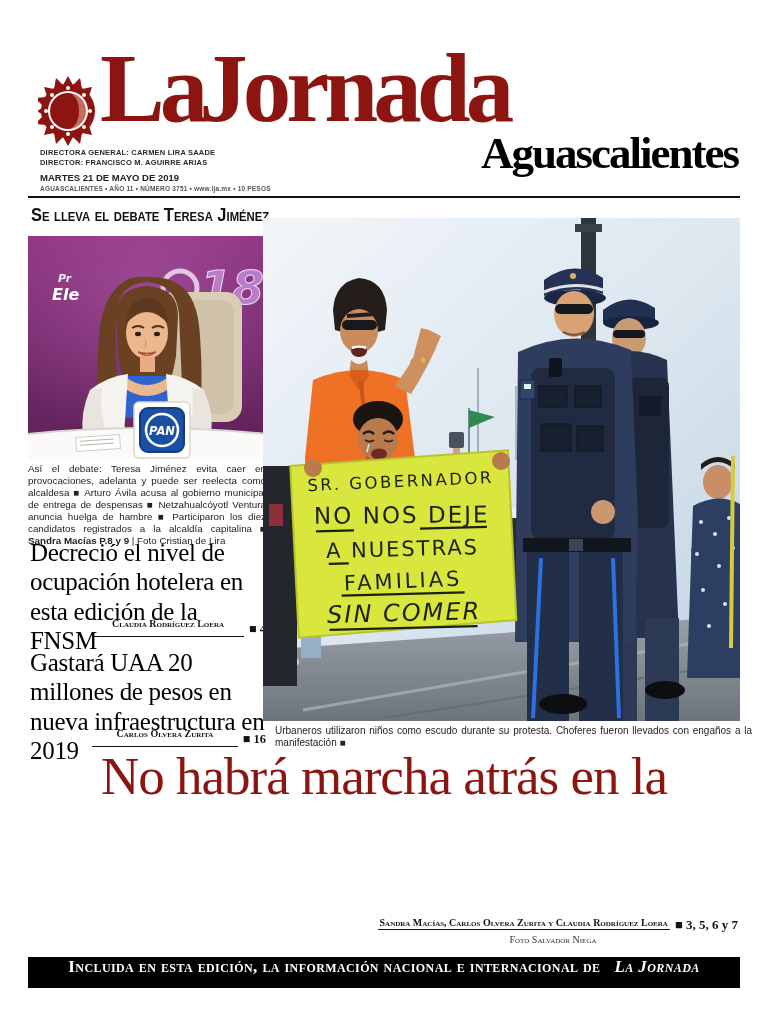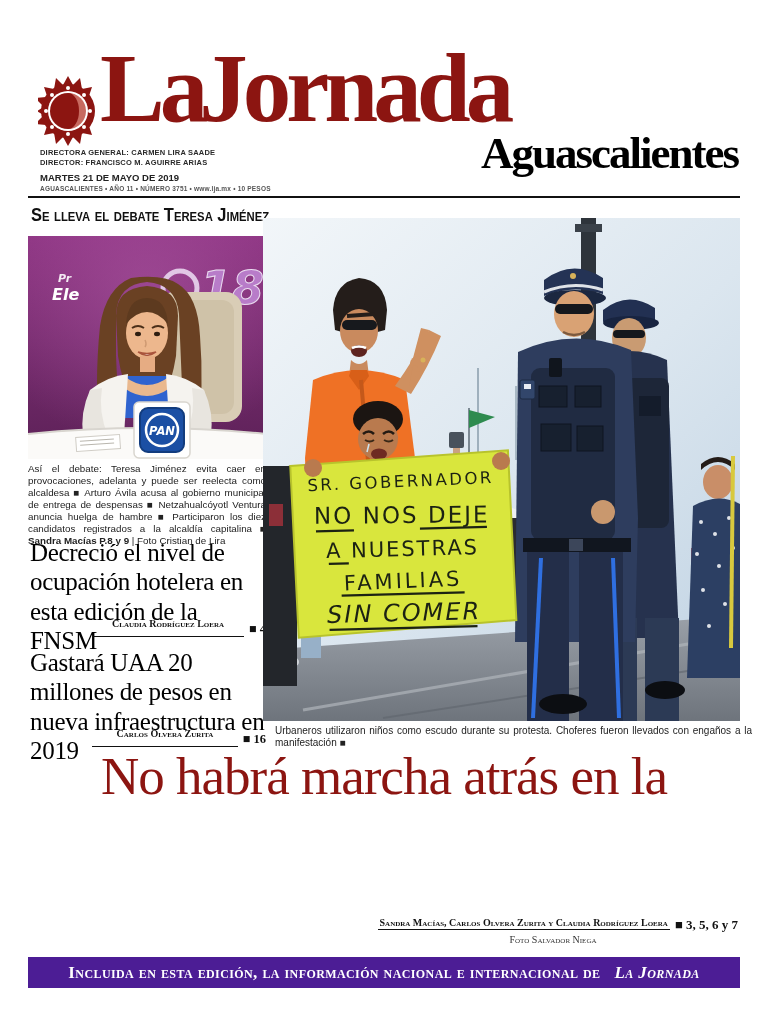--- a/index.html
+++ b/index.html
@@ -50,22 +50,22 @@
   .deck{position:absolute;left:31px;top:871px;width:707px;text-align:justify;color:#111;
       font-family:"Liberation Serif","DejaVu Sans",serif;font-size:19px;line-height:1.35;}
   .lead-byline{position:absolute;right:30px;top:917px;width:340px;}
   .lead-byline .row{display:flex;align-items:flex-start;justify-content:flex-end;}
   .lead-byline .byline-name{font-size:10px;flex:0 1 auto;padding:0 2px 1px 2px;}
   .lead-byline .page-marker{font-size:13px;}
   .photo-credit{font-family:"Liberation Serif","DejaVu Serif",serif;font-variant:small-caps;
       font-size:10px;color:#333;text-align:center;width:250px;margin-left:30px;margin-top:1px;}
 
   
-  .footer-banner{position:absolute;left:28px;top:957px;width:712px;height:31px;background:#4c1d95;
-      color:#fff;display:flex;align-items:center;justify-content:center;
+  .footer-banner{position:absolute;left:28px;top:957px;width:712px;height:31px;background:#000000;
+      color:#fff;display:flex;justify-content:center;
       font-family:"Liberation Serif","DejaVu Serif",serif;font-weight:bold;font-variant:small-caps;
       font-size:17px;letter-spacing:.4px;}
   .footer-banner .brand{font-style:italic;margin-left:14px;}
 
   svg text{font-family:"DejaVu Sans","Liberation Sans",sans-serif;}
 </style>
 </head>
 <body>
 
 <div class="page">

